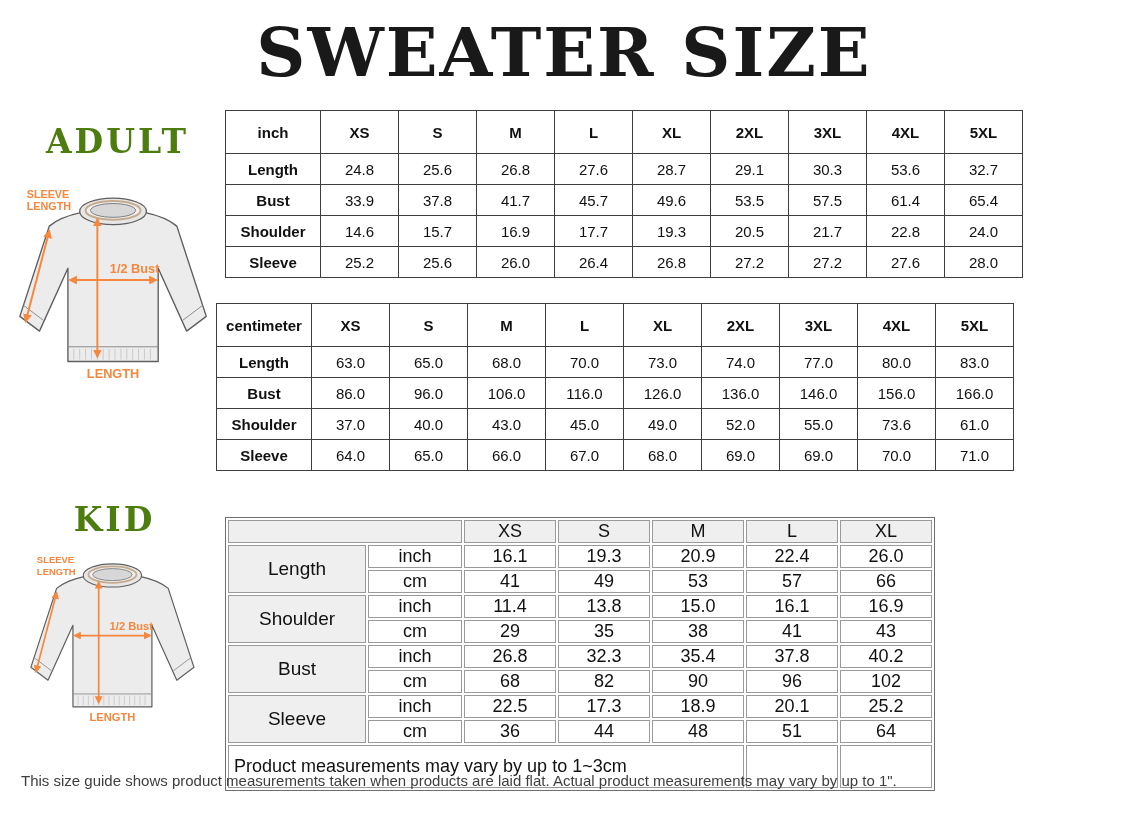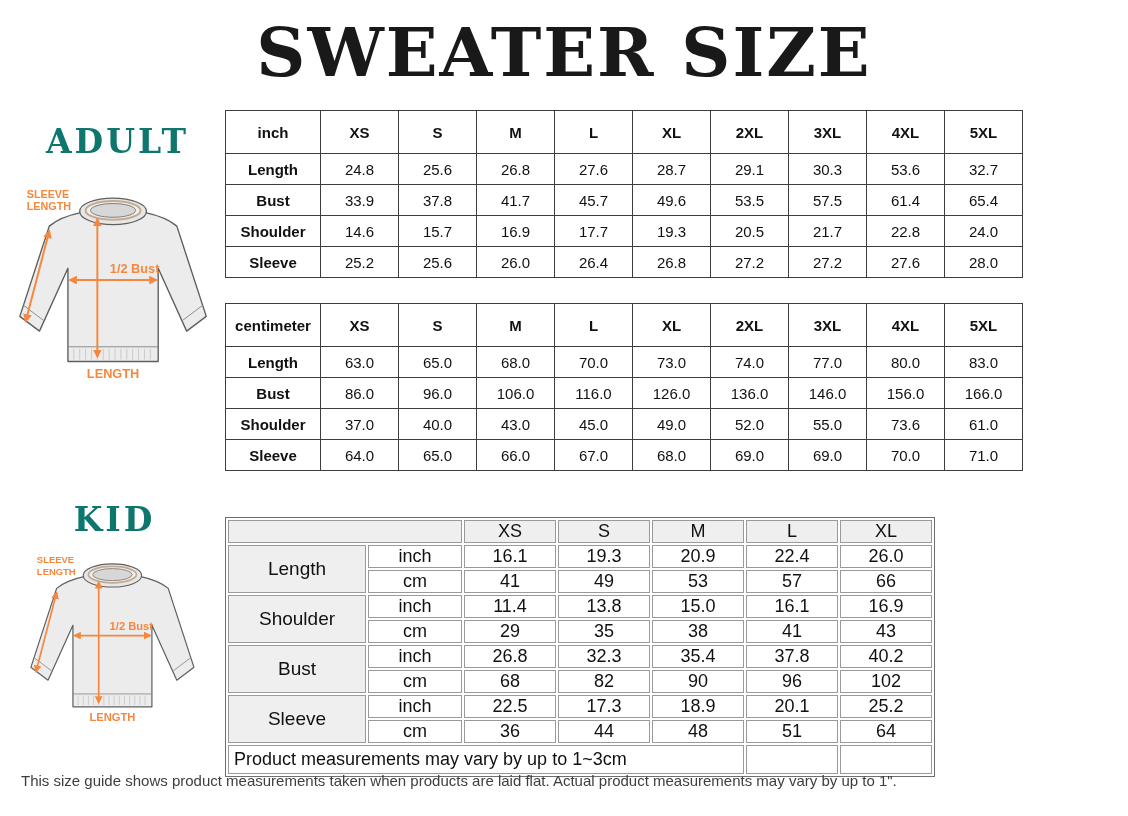--- a/index.html
+++ b/index.html
@@ -8,49 +8,49 @@
     font-family:"Liberation Sans",sans-serif;color:#111;overflow:hidden;
   }
   h1.title{
     position:absolute;top:12px;left:0;width:100%;margin:0;text-align:center;
     font-family:"DejaVu Serif",serif;font-weight:bold;font-size:68px;
     letter-spacing:2px;color:#191919;
   }
   h2.section{
     position:absolute;margin:0;text-align:center;
     font-family:"DejaVu Serif",serif;font-weight:bold;font-size:33px;
-    letter-spacing:3px;color:#0f766e;
+    letter-spacing:3px;color:#4d7c0f;
   }
   #adult-label{left:15px;width:205px;top:122px;}
   #kid-label{left:22px;width:185px;top:500px;}
 
   svg.sweater{position:absolute;}
   #adult-sweater{left:12px;top:180px;width:208px;height:208px;}
   #kid-sweater{left:24px;top:548px;width:182px;height:182px;}
   svg.sweater text{font-family:"Liberation Sans",sans-serif;font-weight:bold;fill:#f6873d;}
 
   table.adult-table{
     position:absolute;border-collapse:collapse;table-layout:fixed;width:797px;
     font-size:15px;background:#fff;
   }
   table.adult-table td{border:1px solid #3d3d3d;text-align:center;padding:0;}
   table.adult-table .hdr{font-weight:bold;}
   table.adult-table tr.head td{height:42px;}
   table.adult-table tr.body td{height:30px;}
   #adult-inch{left:225px;top:110px;}
-  #adult-cm{left:225px;top:303px;}
+  #adult-cm{left:216px;top:303px;}
 
   table.kid-table{
     position:absolute;left:225px;top:517px;border-collapse:separate;border-spacing:2px;
     background:#fff;border:1px solid #6f6f6f;table-layout:fixed;font-size:18px;
   }
   table.kid-table td{border:1px solid #9a9a9a;text-align:center;padding:0;height:21px;background:#fff;}
   table.kid-table td.shade{background:#efefef;}
   table.kid-table td.klabel{font-size:19px;}
-  table.kid-table td.kfoot{text-align:left;padding:3px 5px;}
+  table.kid-table td.kfoot{text-align:left;padding:10px 5px;}
 
   p.footnote{
     position:absolute;left:21px;top:772px;margin:0;font-size:15px;color:#3e3e3e;
   }
 </style>
 </head>
 <body>
 
 <h1 class="title">SWEATER SIZE</h1>
 

